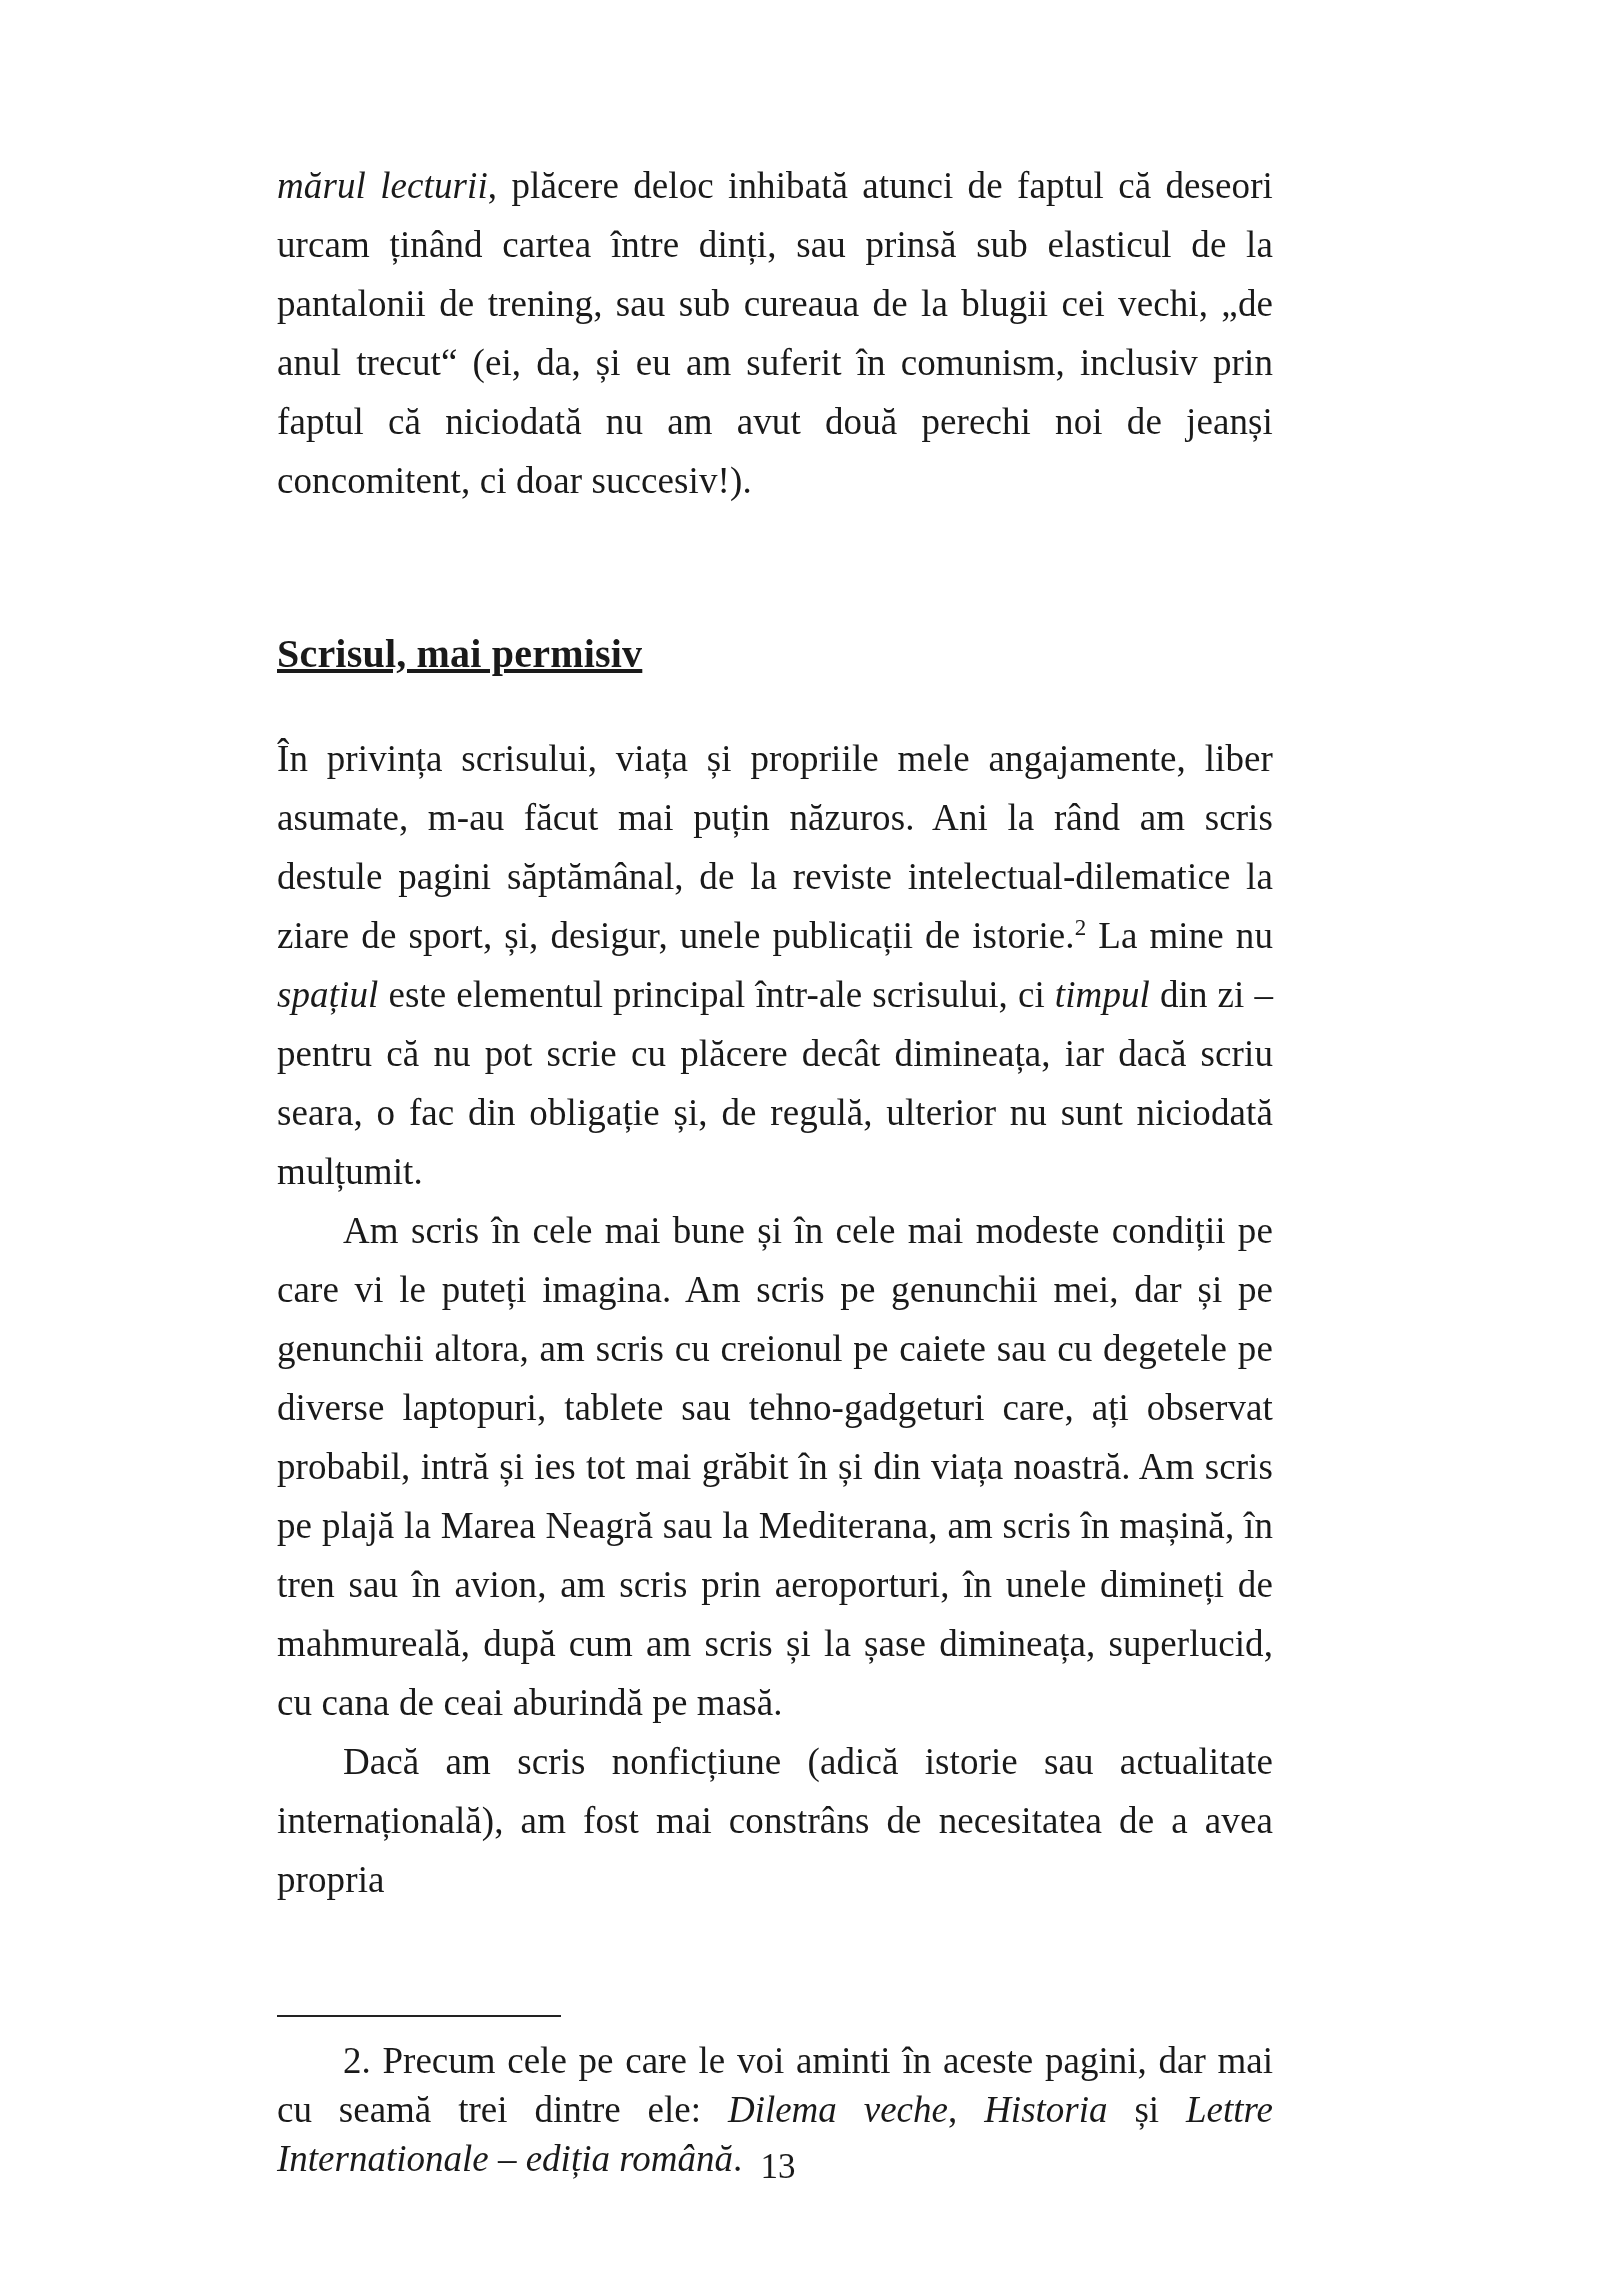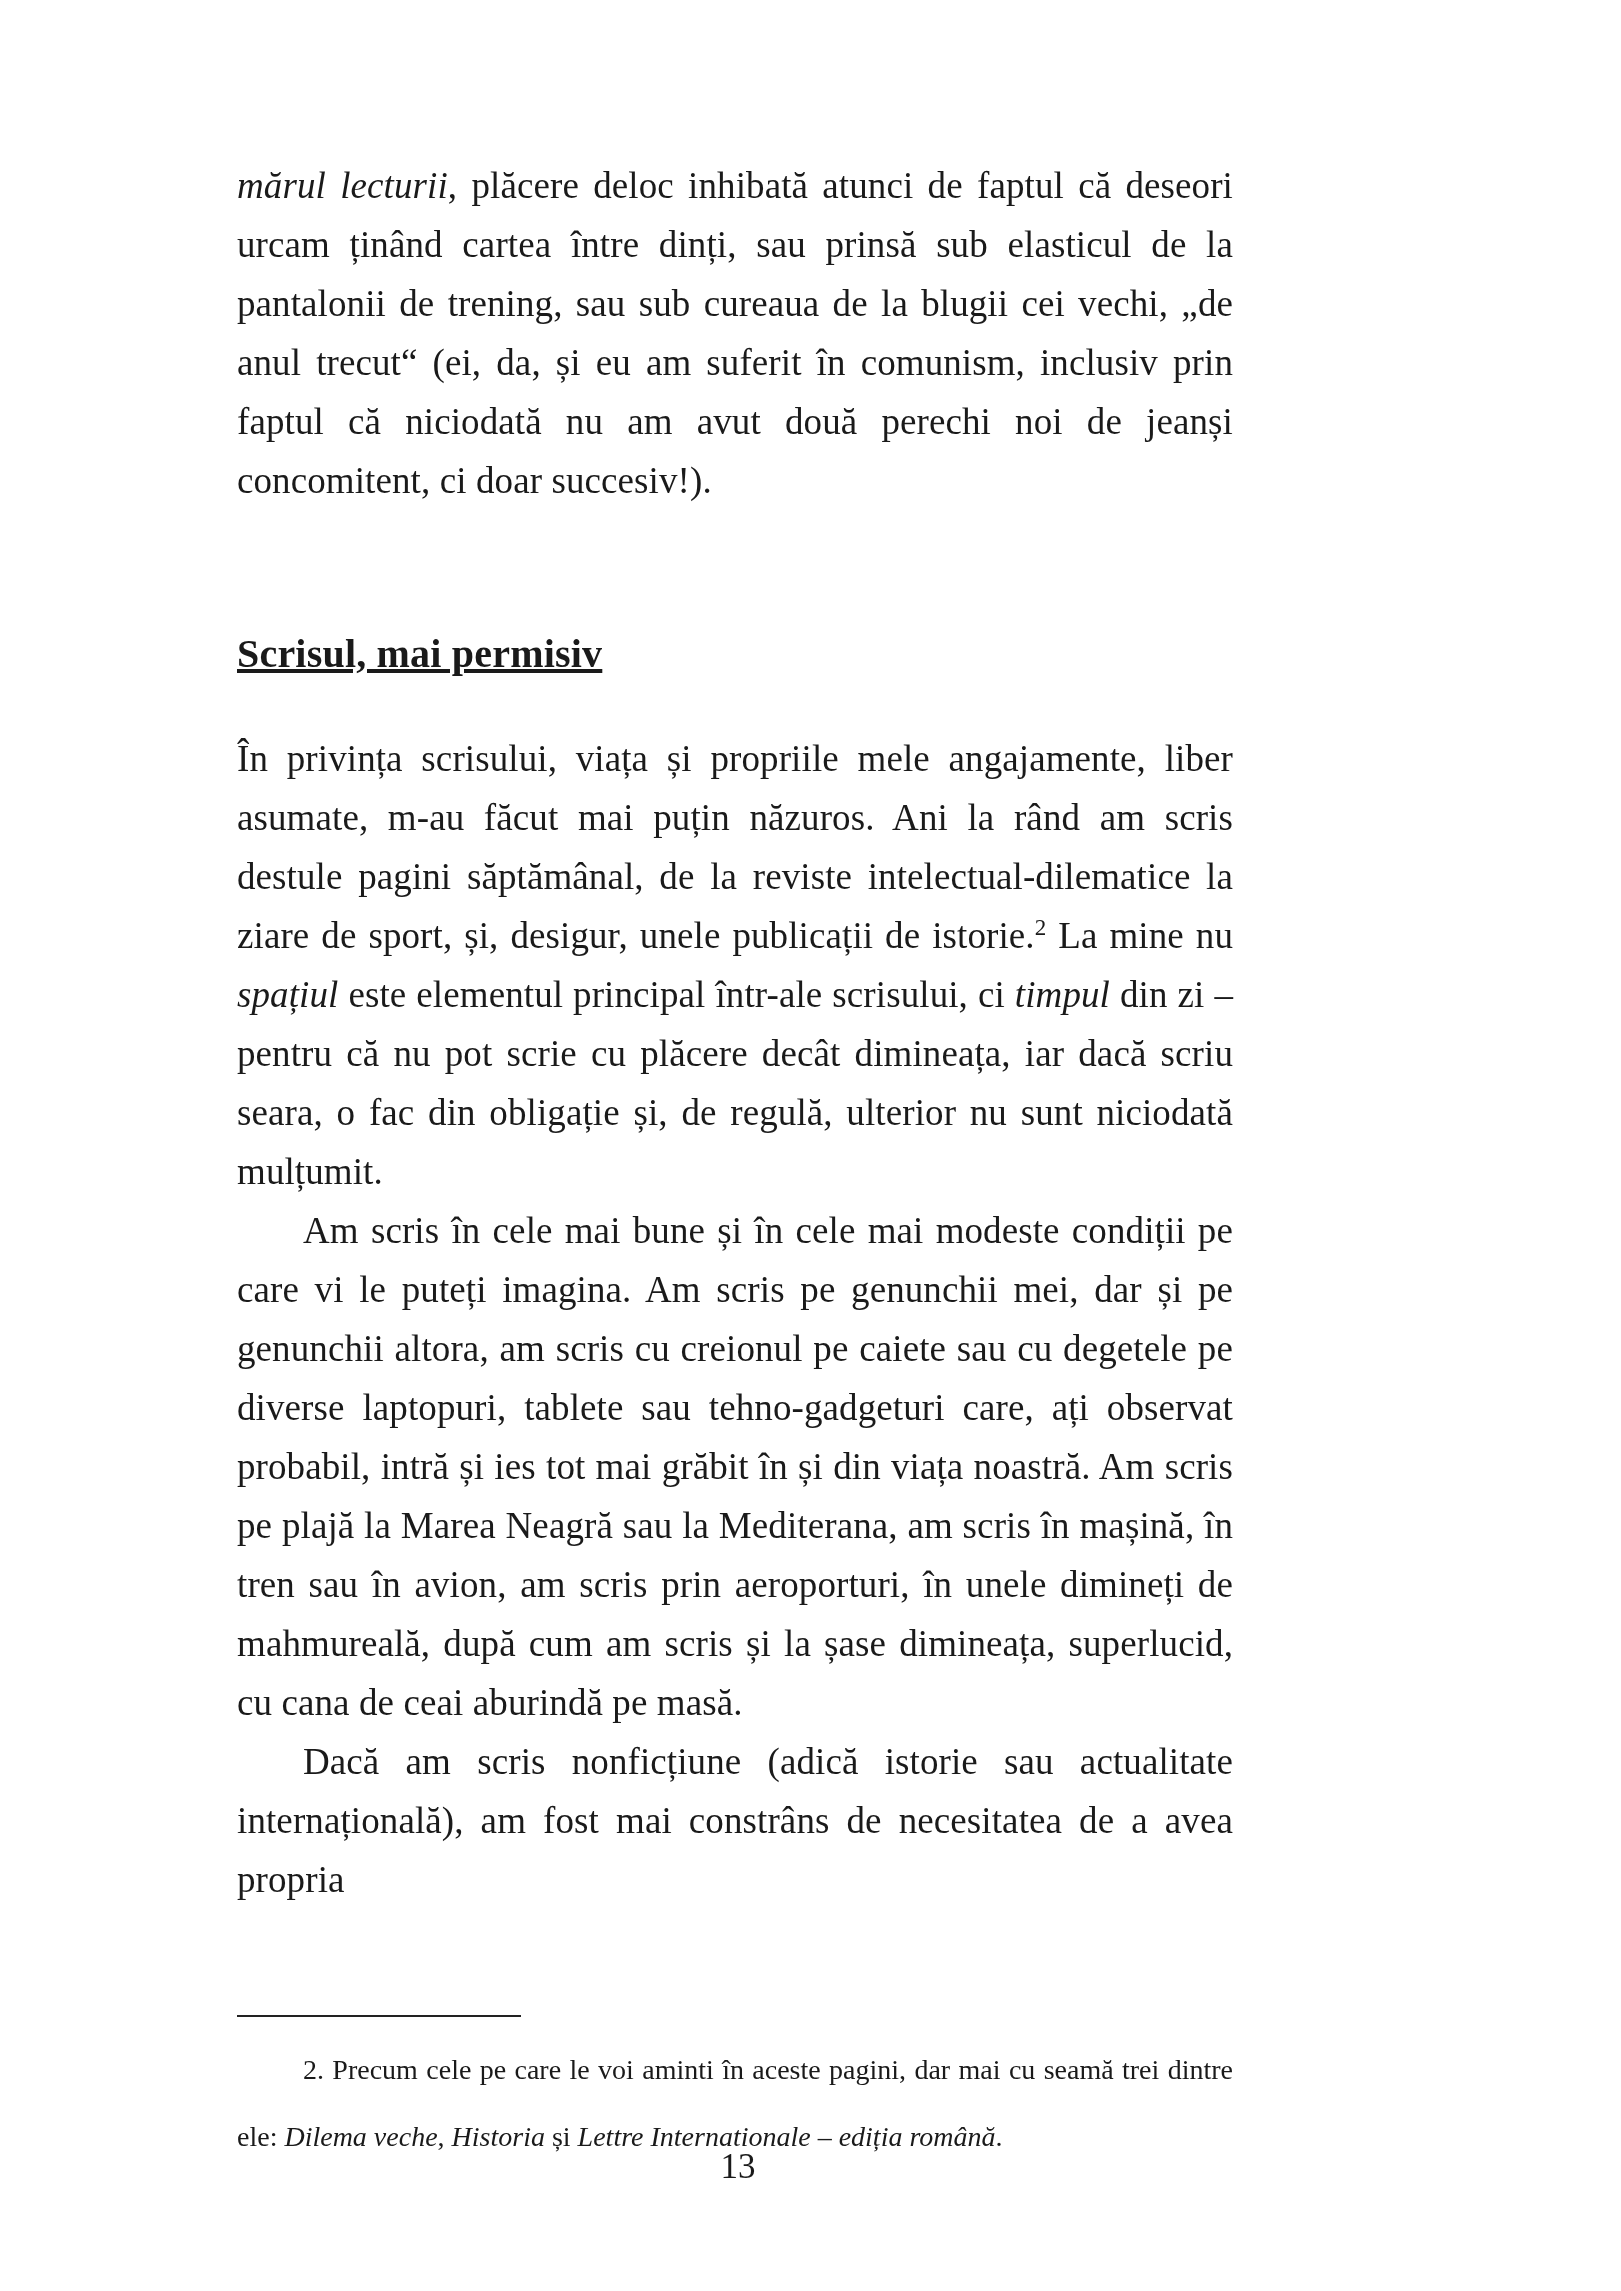--- a/index.html
+++ b/index.html
@@ -11,20 +11,21 @@
     font-family: "Liberation Serif", "DejaVu Serif", serif;
     color: #1a1a1a;
     overflow: hidden;
   }
   .book-page {
     position: relative;
     width: 1468px;
     height: 2291px;
     box-sizing: border-box;
     padding: 156px 235px 0 237px;
+    margin-left: 40px;
   }
   .body-text p {
     margin: 0;
     font-size: 37px;
     line-height: 59px;
     text-align: justify;
     letter-spacing: 0.1px;
   }
   .body-text p.indented {
     text-indent: 66px;
@@ -38,22 +39,22 @@
     text-decoration: underline;
   }
   .fn-separator {
     width: 284px;
     height: 0;
     border: none;
     border-top: 2.8px solid #222222;
     margin: 106px 0 19px 0;
   }
   .footnote {
-    font-size: 28px;
-    line-height: 67px;
+    font-size: 37px;
+    line-height: 49px;
     text-align: justify;
     margin: 0;
   }
   .footnote .fn-first-indent {
     display: inline-block;
     width: 66px;
   }
   sup.fn-ref {
     font-size: 23px;
     line-height: 0;

